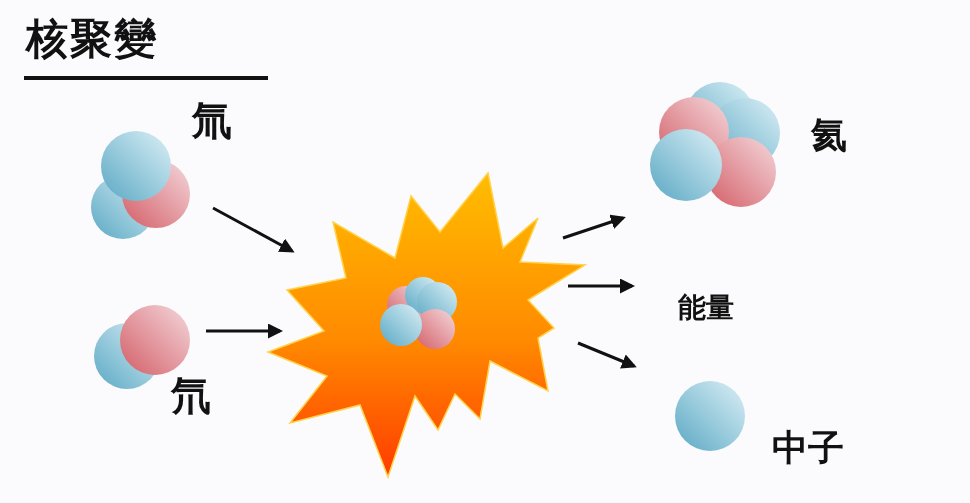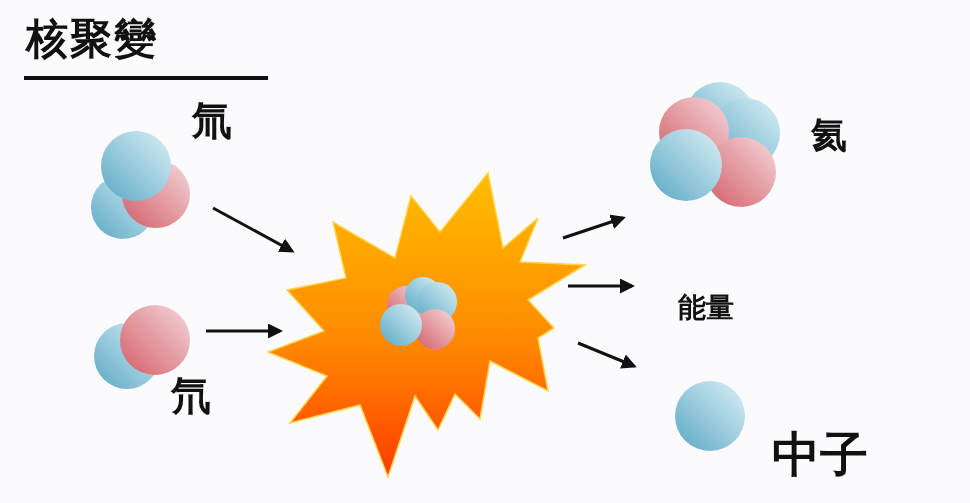--- a/index.html
+++ b/index.html
@@ -92,15 +92,15 @@
       <circle cx="686" cy="165" r="36" fill="url(#gNeutron)"></circle>
     </g>
 
     <circle cx="710" cy="416" r="35" fill="url(#gNeutron)"></circle>
   </svg>
 
   <div class="label" style="left:192px; top:100px; font-size:40px;">氚</div>
   <div class="label" style="left:171px; top:375px; font-size:40px;">氘</div>
   <div class="label" style="left:811px; top:117px; font-size:36px;">氦</div>
   <div class="label" style="left:678px; top:271px; font-size:28px;margin-top:23px;">能量</div>
-  <div class="label" style="left:772px; top:430px; font-size:48px;">中子</div>
+  <div class="label" style="left:772px; top:430px; font-size:36px;">中子</div>
 
 </div>
 
 </body></html>

